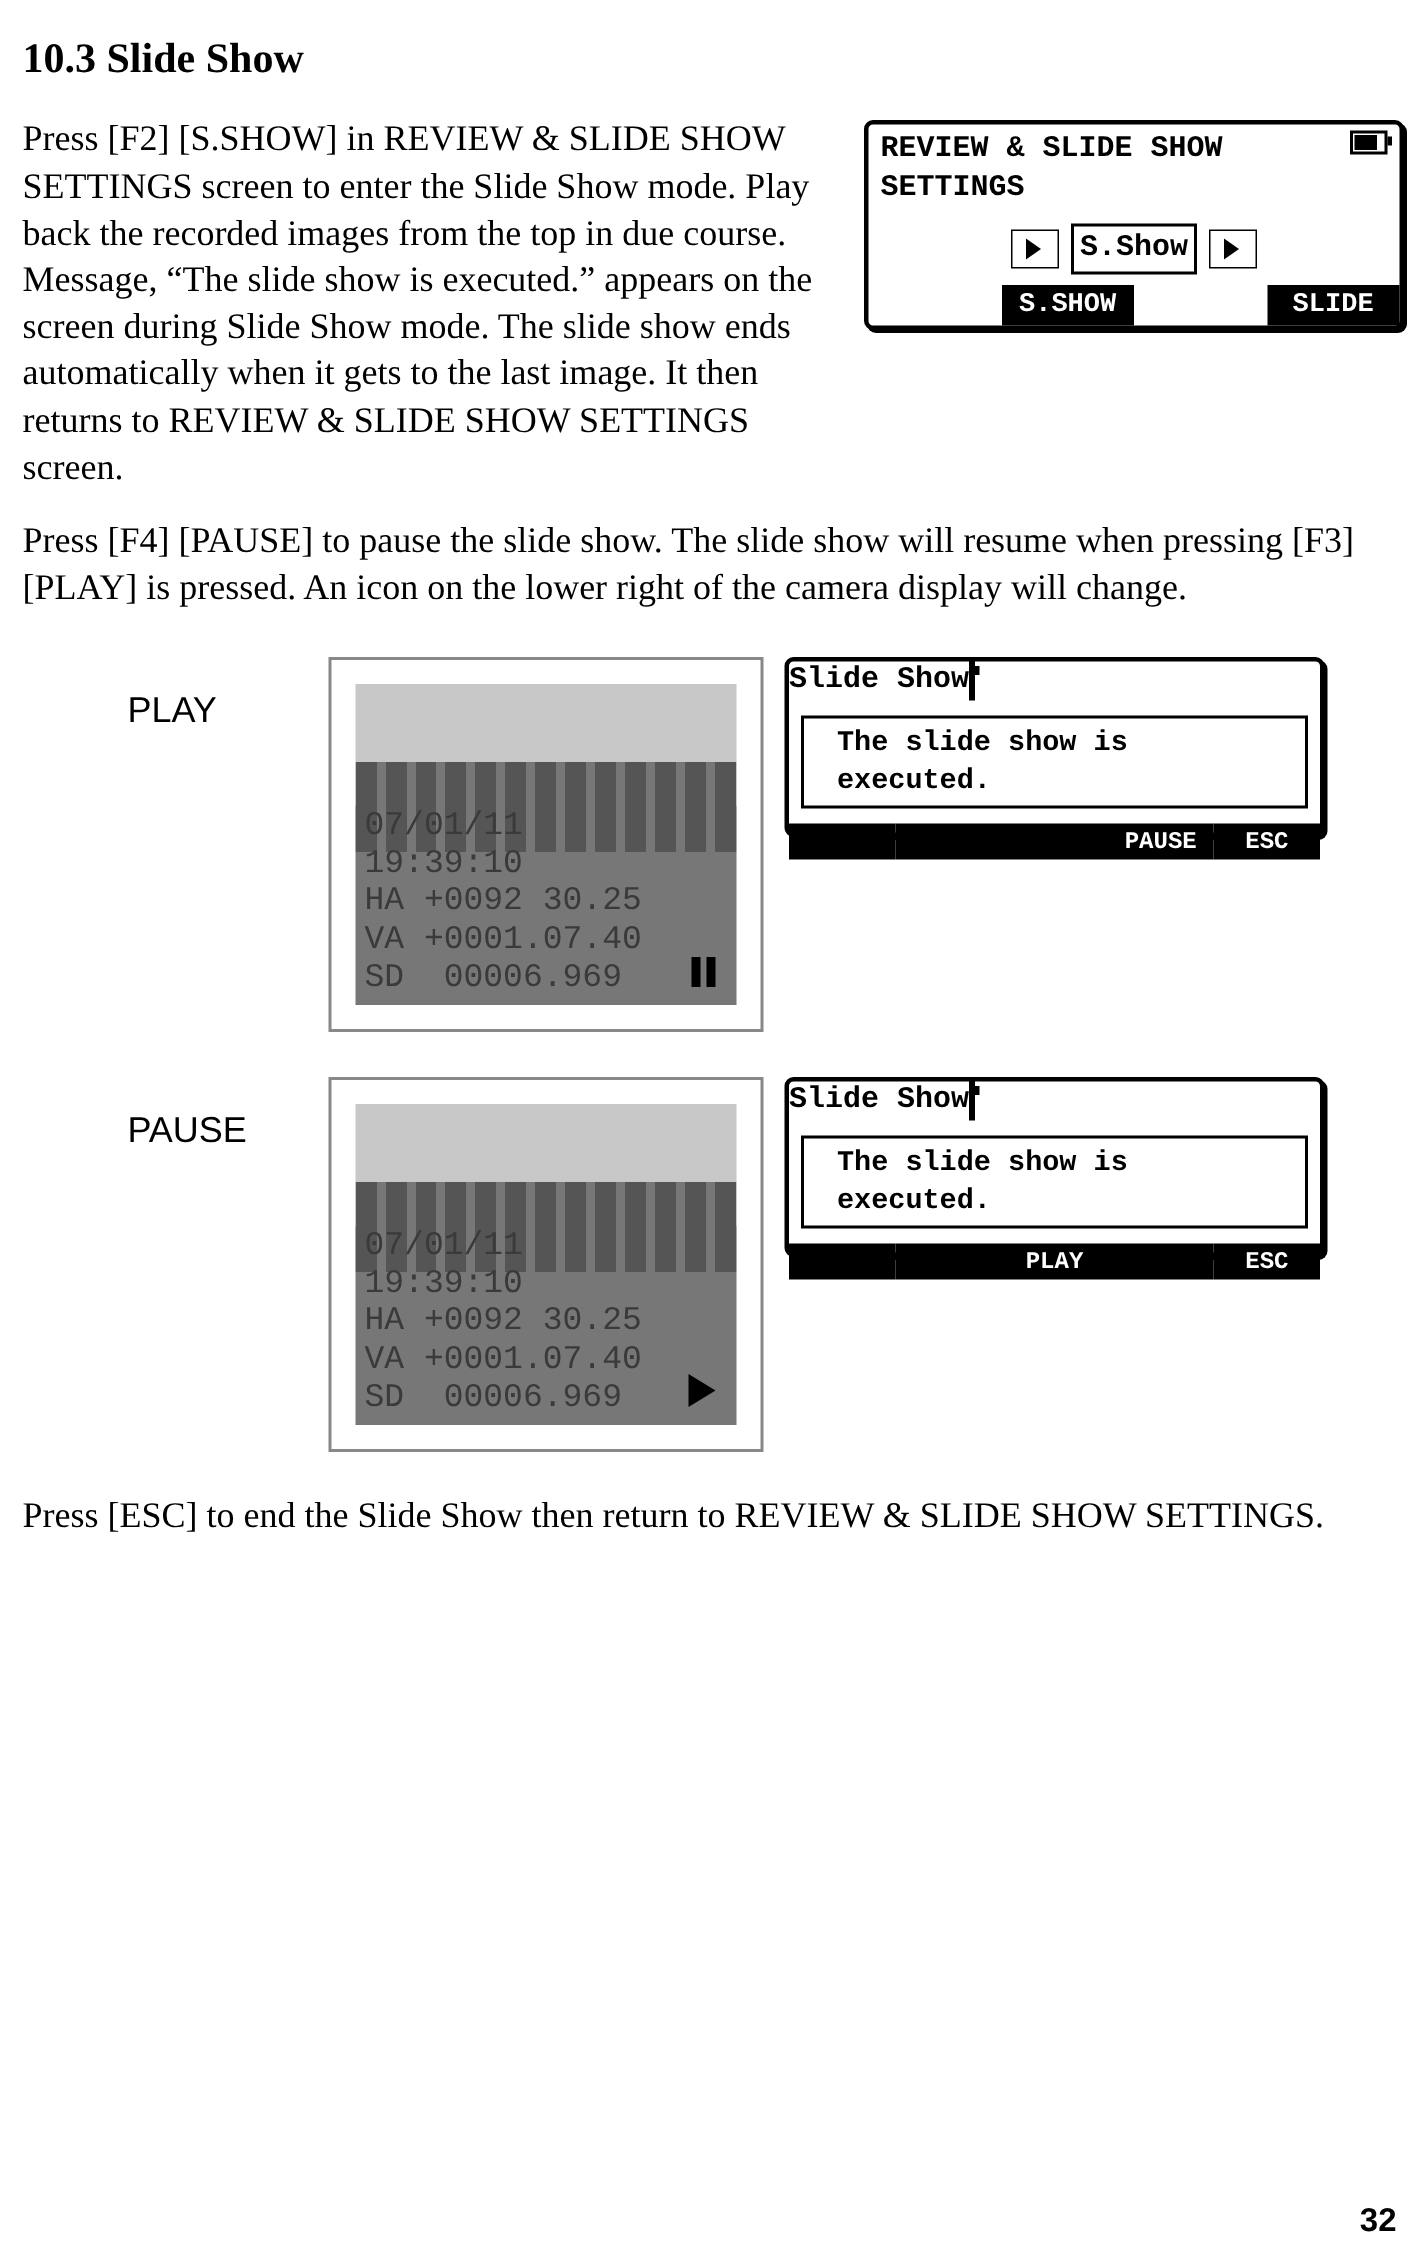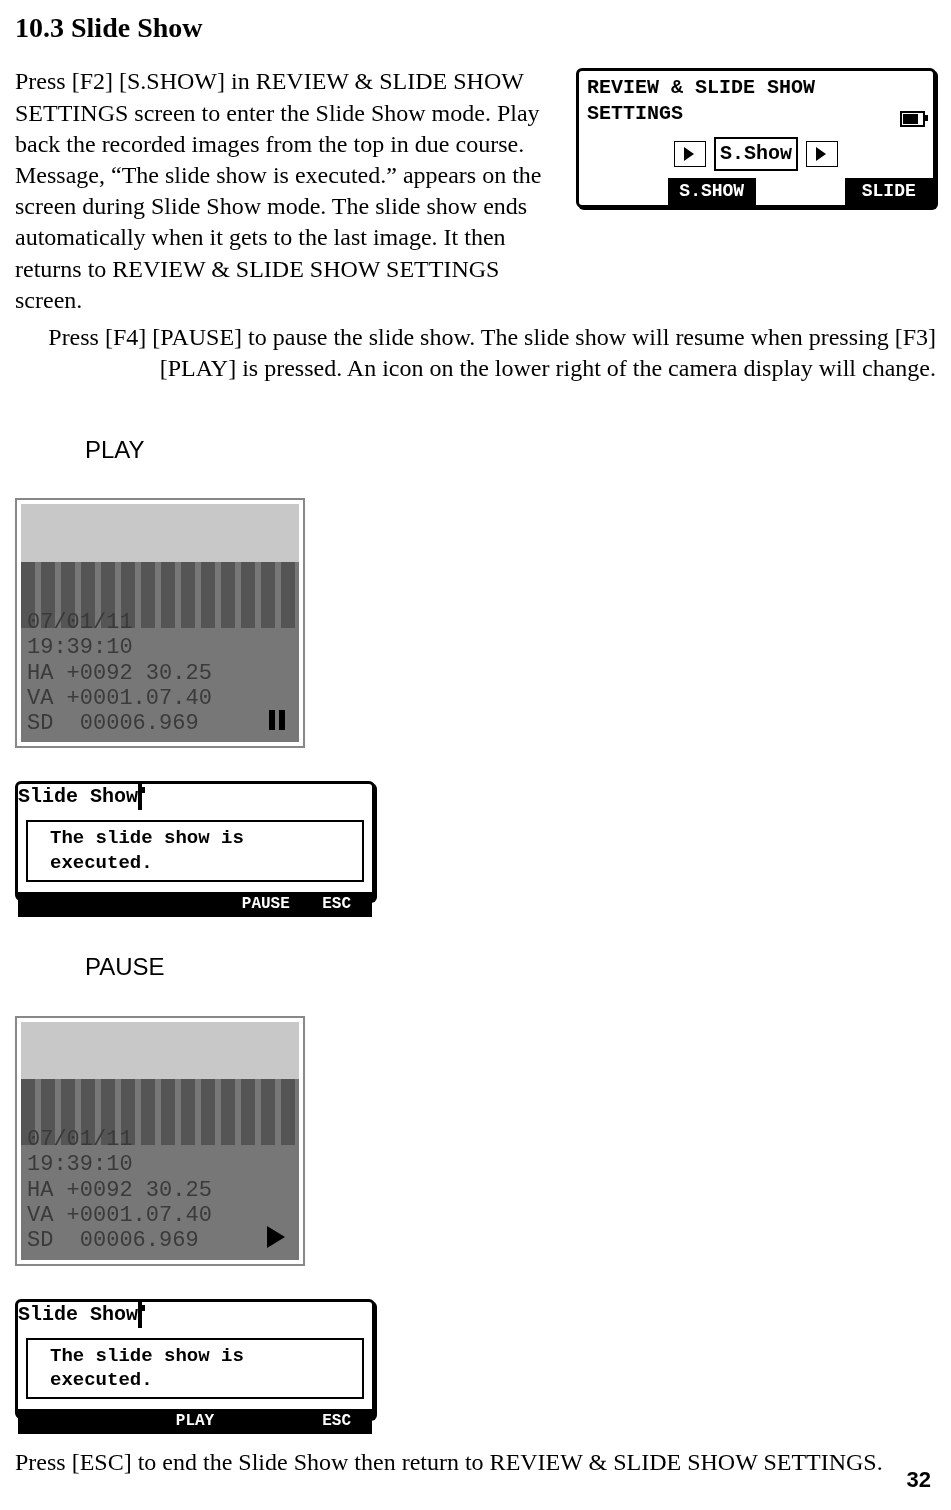--- a/index.html
+++ b/index.html
@@ -8,21 +8,21 @@
     font-family:"Times New Roman",serif;
     font-size:24px;
     line-height:1.3;
     width:951px;
     box-sizing:border-box;
     height:1510px;
     position:relative;
   }
   h2{
     font-size:28px;
-    margin:0 0 20px 0;
+    margin:12px 0 20px 0;
   }
   .intro-block{display:flex;gap:20px;align-items:flex-start;}
   .intro-text{flex:1;}
   .lcd{
     border:3px solid #000;
     border-radius:6px;
     box-shadow:2px 2px 0 #000;
     background:#fff;
     font-family:"MS Gothic","Courier New",monospace;
     font-weight:bold;
@@ -30,38 +30,38 @@
     display:flex;
     flex-direction:column;
     box-sizing:border-box;
   }
   .lcd-top{
     width:360px;
     height:140px;
     margin-top:2px;
   }
   .lcd-top .title-row{
-    display:flex;justify-content:space-between;align-items:flex-end;
+    display:flex;justify-content:space-between;align-items:flex-start;
     padding:4px 8px 0 8px;
   }
   .bat{width:22px;height:12px;border:2px solid #000;position:relative;}
   .bat:after{content:"";position:absolute;right:-5px;top:2px;width:3px;height:6px;background:#000;}
   .bat .fill{position:absolute;left:1px;top:1px;bottom:1px;width:70%;background:#000;}
   .sshow-row{display:flex;justify-content:center;align-items:center;gap:8px;margin:10px 0 6px 0;}
   .sbox{border:2px solid #000;padding:2px 4px;display:flex;align-items:center;gap:6px;}
   .small-icon{width:30px;height:24px;border:1px solid #000;position:relative;}
   .small-icon .tri{position:absolute;left:9px;top:5px;width:0;height:0;border-left:10px solid #000;border-top:7px solid transparent;border-bottom:7px solid transparent;}
   .softkeys{display:flex;margin-top:auto;}
   .softkeys .key{flex:1;text-align:center;color:#000;font-size:18px;padding:2px 0;}
   .softkeys .key.on{background:#000;color:#fff;}
-  .state-row{display:flex;align-items:flex-start;gap:33px;margin-top:30px;flex-direction:column;}
+  .state-row{display:flex;align-items:flex-start;gap:14px;margin-top:30px;}
   .state-label{font-family:Arial,sans-serif;font-size:24px;width:120px;padding-left:70px;padding-top:20px;}
   .photo-frame{
     width:290px;height:250px;border:2px solid #888;background:#fff;
-    padding:4px;box-sizing:border-box;position:relative;
+    padding:16px;box-sizing:border-box;position:relative;
   }
   .photo{
     width:100%;height:100%;position:relative;overflow:hidden;
     background:linear-gradient(#c8c8c8 0%,#c8c8c8 38%,#777 38%,#777 100%);
   }
   .bridge{position:absolute;left:0;right:0;top:24%;height:28%;
     background:repeating-linear-gradient(90deg,#555 0 14px,#777 14px 20px);}
   .overlay-text{
     position:absolute;left:6px;bottom:6px;color:#3a3a3a;
     font-family:"MS Gothic","Courier New",monospace;font-size:22px;line-height:1.15;
@@ -113,21 +113,21 @@
     </div>
     <div class="softkeys">
       <span class="key"></span>
       <span class="key on">S.SHOW</span>
       <span class="key"></span>
       <span class="key on">SLIDE</span>
     </div>
   </div>
 </div>
 
-<div style="margin-top:6px;text-align:right;">Press [F4] [PAUSE] to pause the slide show. The slide show will resume when pressing [F3] [PLAY] is pressed. An icon on the lower right of the camera display will change.</div>
+<div style="margin-top:18px;">Press [F4] [PAUSE] to pause the slide show. The slide show will resume when pressing [F3] [PLAY] is pressed. An icon on the lower right of the camera display will change.</div>
 
 <div class="state-row">
   <div class="state-label">PLAY</div>
   <div class="photo-frame">
     <div class="photo">
       <div class="bridge"></div>
       <div class="overlay-text"><span>07/01/11</span>
 <span>19:39:10</span>
 <span>HA +0092 30.25</span>
 <span>VA +0001.07.40</span>

